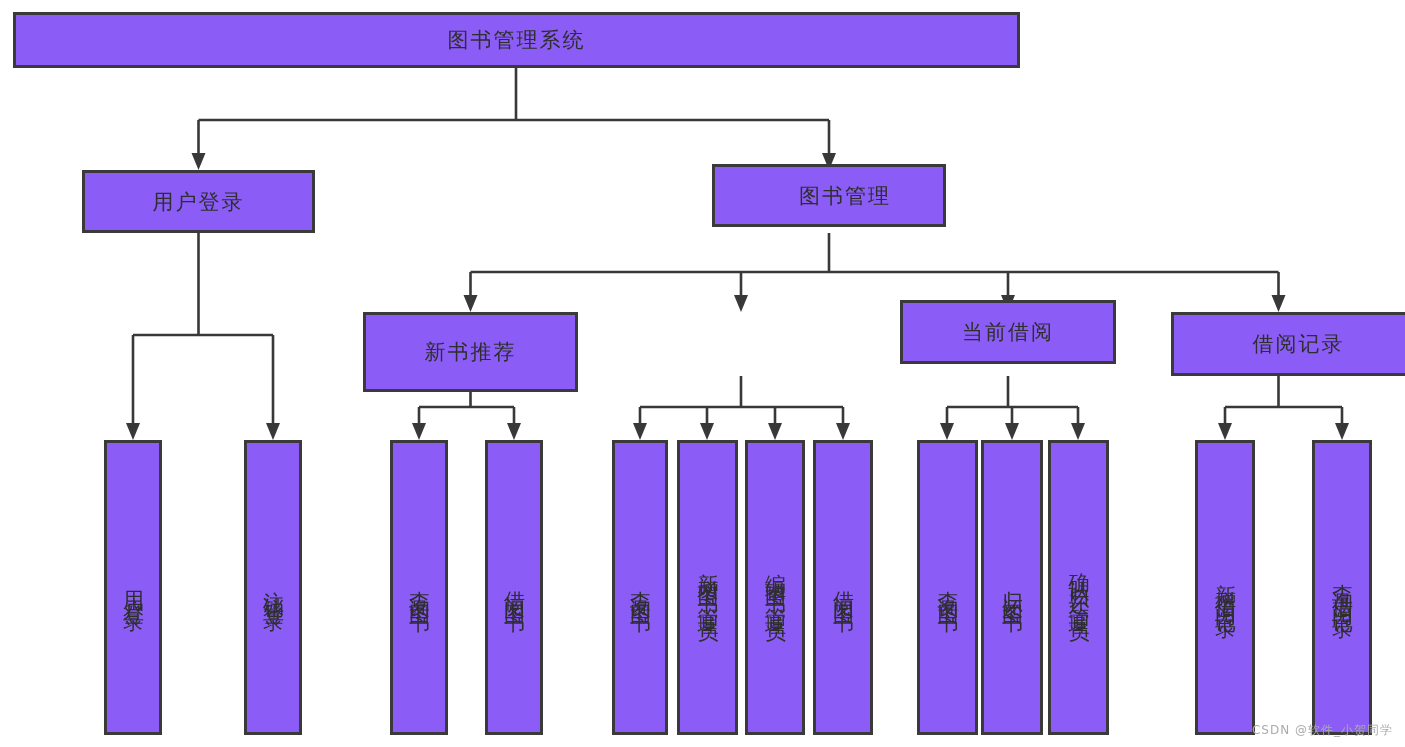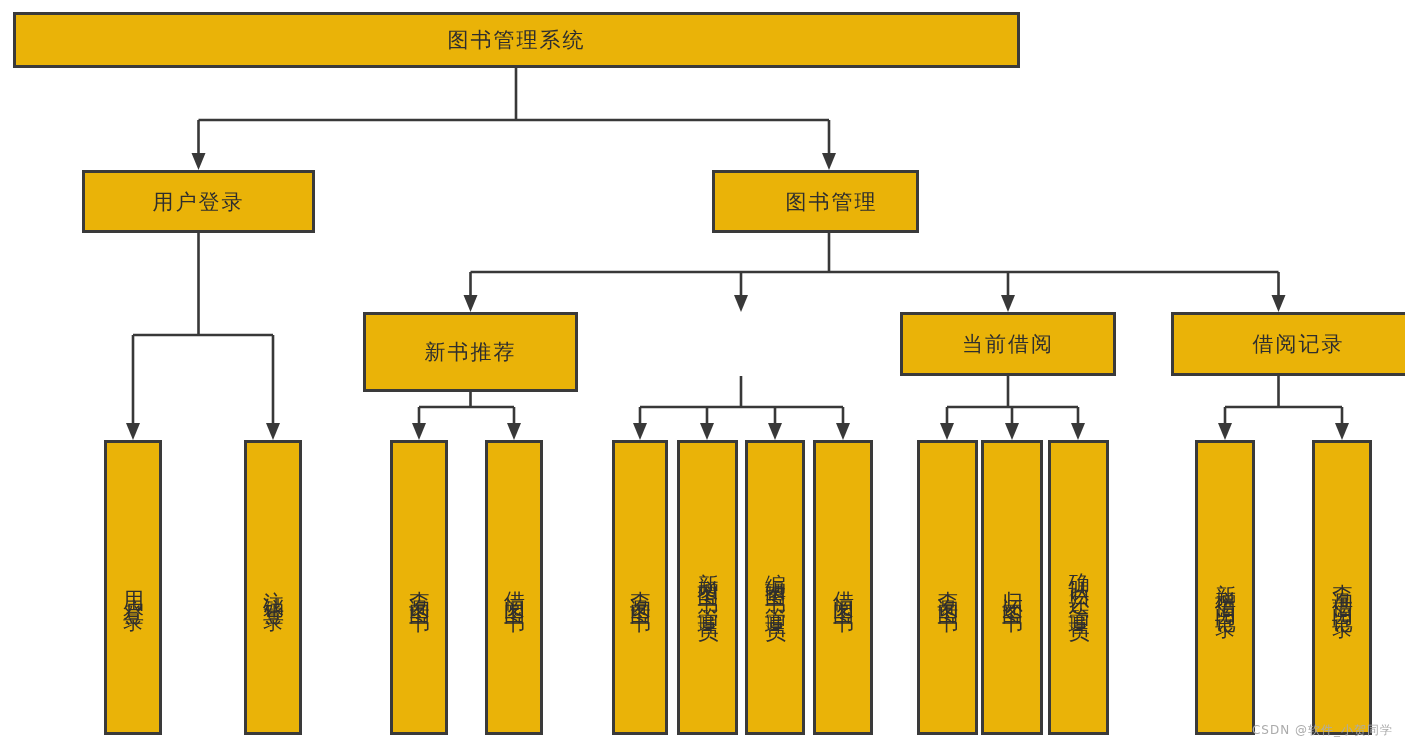--- a/index.html
+++ b/index.html
@@ -22,21 +22,21 @@
     stroke-width: 2.6;
   }
   .connectors polygon {
     fill: #383838;
     stroke: none;
   }
   .node {
     position: absolute;
     box-sizing: border-box;
     border: 3px solid #3a3a3a;
-    background: #eab308;
+    background: #8b5cf6;
     display: flex;
     align-items: center;
     justify-content: center;
     color: #2e2e2e;
   }
   .node .label {
     font-size: 21px;
     letter-spacing: 2px;
     white-space: nowrap;
   }
@@ -104,28 +104,28 @@
     </g>
   </svg>
 
   <div class="node" style="left:13px; top:12px; width:1007px; height:56px;">
     <span class="label">图书管理系统</span>
   </div>
 
   <div class="node" style="left:82px; top:170px; width:233px; height:63px;">
     <span class="label">用户登录</span>
   </div>
-  <div class="node" style="left:712px; top:170px; width:207px; height:63px;padding-left:32px;">
+  <div class="node" style="left:712px; top:164px; width:234px; height:63px;padding-left:32px;">
     <span class="label">图书管理</span>
   </div>
 
   <div class="node" style="left:363px; top:312px; width:215px; height:80px;">
     <span class="label">新书推荐</span>
   </div>
-  <div class="node" style="left:900px; top:312px; width:216px; height:64px;">
+  <div class="node" style="left:900px; top:300px; width:216px; height:64px;">
     <span class="label">当前借阅</span>
   </div>
   <div class="node" style="left:1171px; top:312px; width:255px; height:64px;">
     <span class="label">借阅记录</span>
   </div>
 
   <div class="node v" style="left:104px; top:440px; width:58px; height:295px;">
     <span class="label">用户登录</span>
   </div>
   <div class="node v" style="left:244px; top:440px; width:58px; height:295px;">

